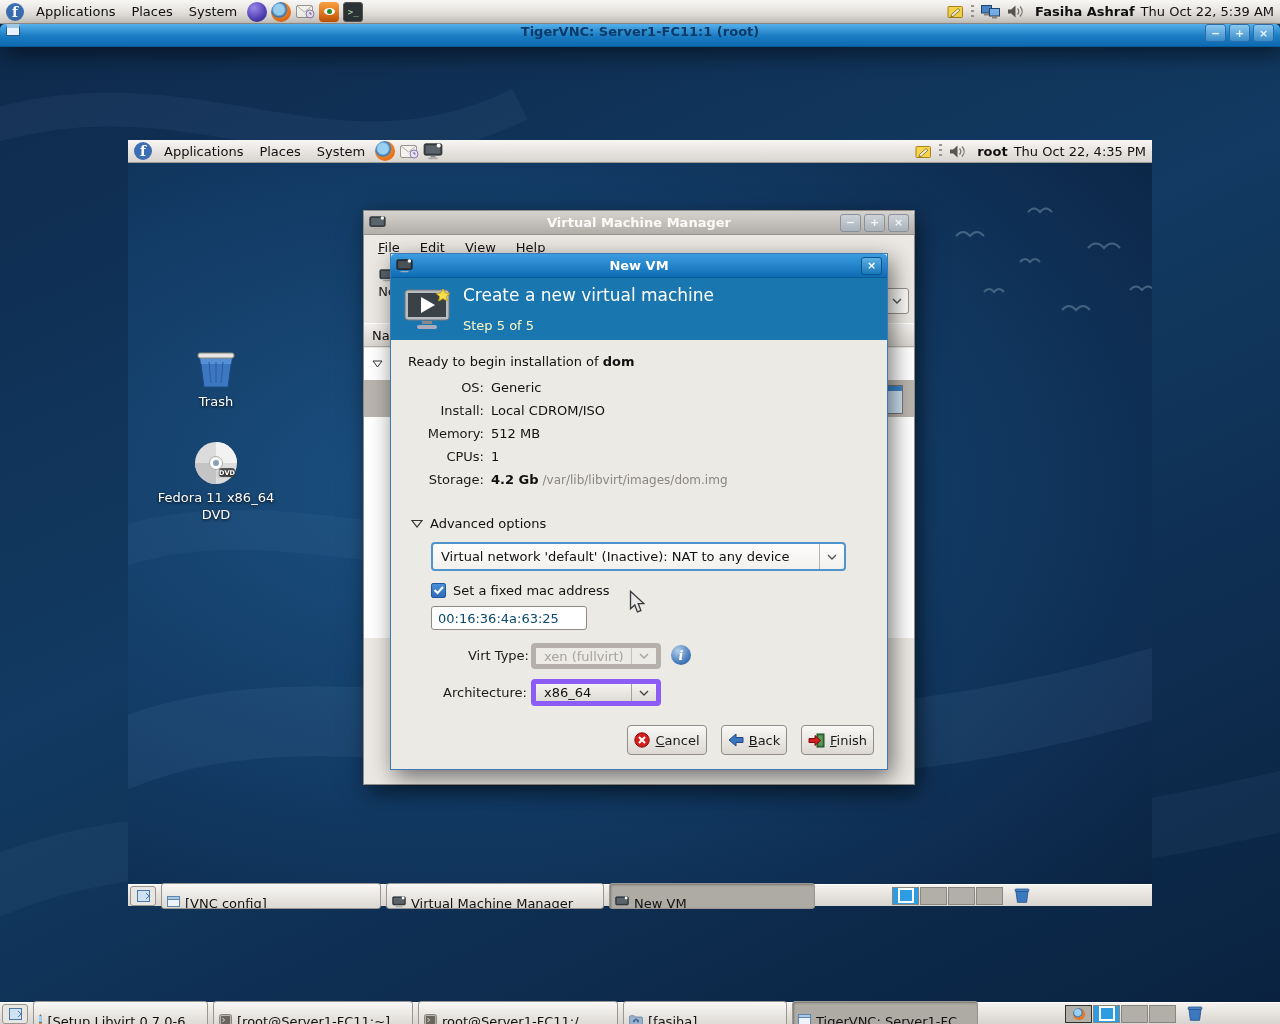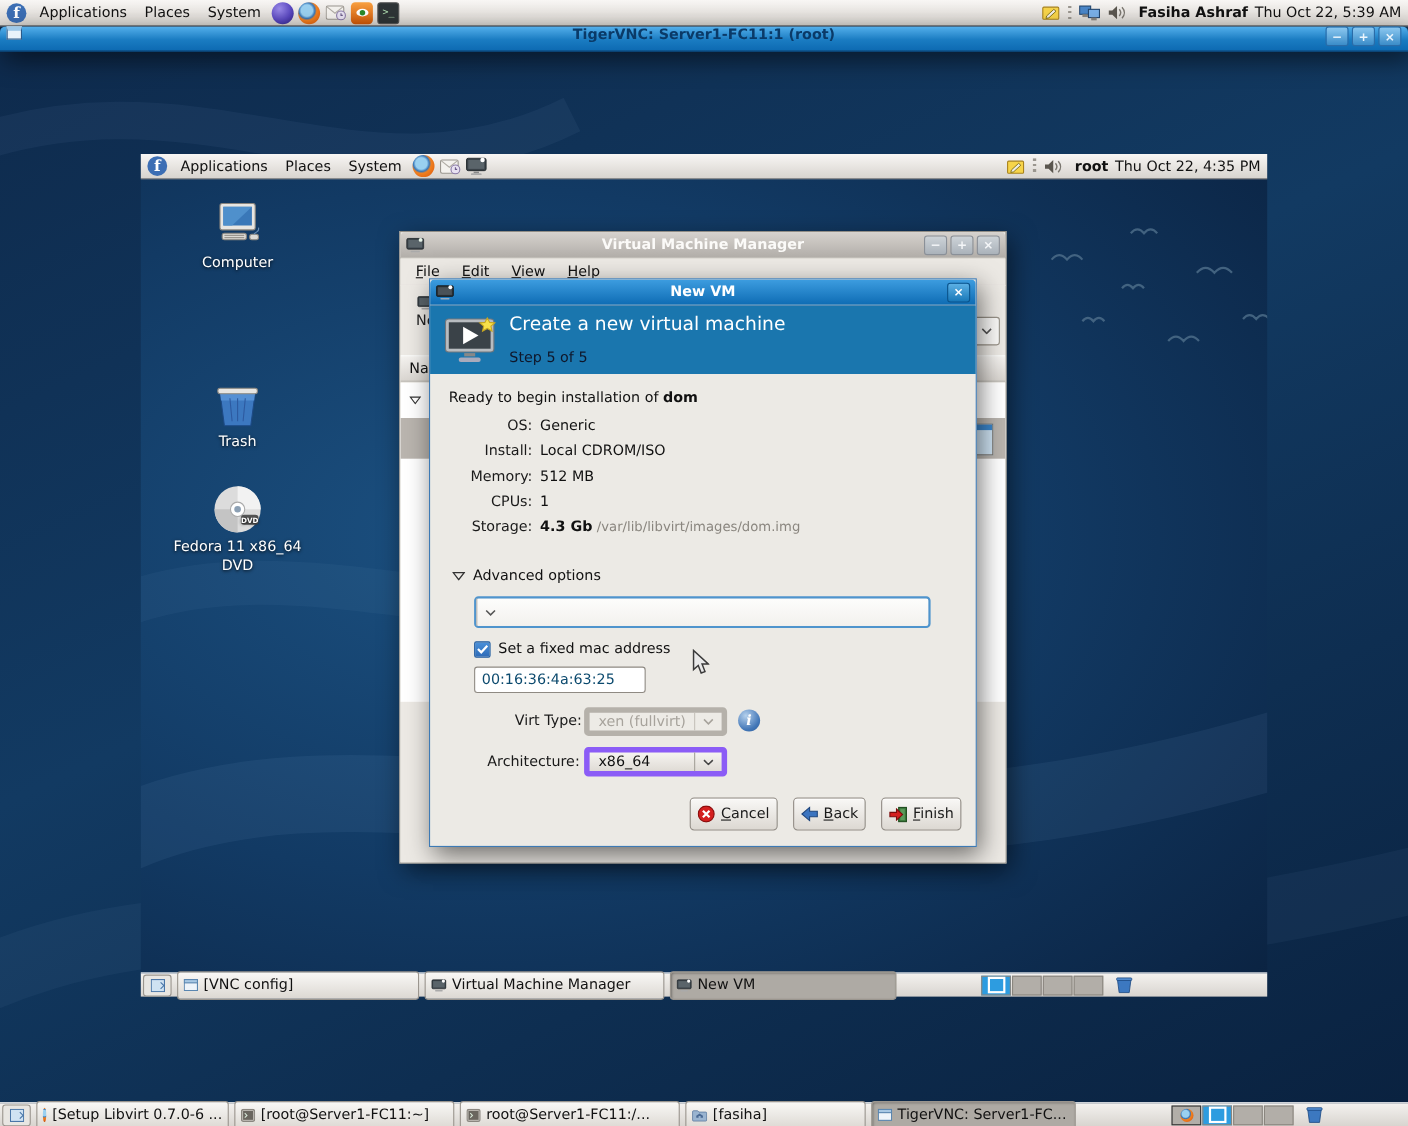--- a/index.html
+++ b/index.html
@@ -78,21 +78,21 @@
   .vmm-exprow{position:absolute;left:0;top:4px;right:0;height:24px;display:flex;align-items:center;gap:6px;padding:0 8px}
   .vmm-selrow{position:absolute;left:0;top:32px;right:0;height:37px;background:#b9b4ae}
   .spark{position:absolute;right:11px;top:5px;width:14px;height:27px;background:#cfe4f4;border:1px solid #7a766f}
   .spark i{display:block;height:5px;background:#3a86cc}
 
   
   .dlg{left:262px;top:113px;width:498px;height:517px;background:#eceae5;border:1px solid #3d7ab5;box-sizing:border-box}
   .dlg-header{position:absolute;left:0;top:24px;right:0;height:62px;background:#1a76ae;display:flex;align-items:center;padding:0 12px;box-sizing:border-box}
   .dlg-htxt{margin-left:10px}
   .dlg-htitle{color:#fff;font-size:17px}
-  .dlg-hstep{color:#0f172a;font-size:13px;margin-top:13px}
+  .dlg-hstep{color:#fef9c3;font-size:13px;margin-top:13px}
   .dlg-body{position:absolute;left:0;top:86px;right:0;bottom:0}
   .ready{position:absolute;left:17px;top:14px}
   .srow{position:absolute;left:0;height:23px;display:flex;align-items:center}
   .slabel{position:absolute;left:17px;width:76px;text-align:right;color:#1a1a1a}
   .sval{position:absolute;left:100px;white-space:nowrap}
   .spath{color:#8a867f;font-size:12px;margin-left:4px}
   .expander{position:absolute;left:20px;top:176px;display:flex;align-items:center;gap:7px}
   .combo{position:absolute;background:linear-gradient(#fdfdfc,#f1efec);border:5px solid #8b5cf6;border-radius:4px;
     display:flex;align-items:center;box-sizing:border-box}
   .combo .txt{flex:1;padding:0 8px;white-space:nowrap;overflow:hidden}
@@ -115,21 +115,21 @@
   .btn{position:absolute;top:385px;height:30px;border-radius:4px;border:1px solid #918c85;
     background:linear-gradient(#f9f8f6,#dcd8d2);display:flex;align-items:center;justify-content:center;gap:5px;
     font-size:13px;color:#1a1a1a;box-sizing:border-box;box-shadow:0 1px 0 rgba(255,255,255,.7) inset}
 
   
   .taskbar{display:flex;align-items:center;background:linear-gradient(#f4f2ef,#d8d4cf);
     border-top:1px solid #fff;box-sizing:border-box;padding:0 2px;gap:5px}
   .guest-taskbar{left:0;top:744px;width:1024px;height:22px}
   .host-taskbar{left:0;top:1002px;width:1280px;height:22px}
   .task{height:18px;border:1px solid #9a958e;border-radius:3px;background:linear-gradient(#f9f8f6,#dcd8d2);
-    display:flex;align-items:center;gap:5px;padding:12px 5px;box-sizing:border-box;white-space:nowrap;overflow:hidden}
+    display:flex;align-items:flex-start;gap:5px;padding:12px 5px;box-sizing:border-box;white-space:nowrap;overflow:hidden}
   .task.pressed{background:#aeaaa4;box-shadow:inset 1px 1px 2px rgba(0,0,0,.3)}
   .showdesk{width:24px;height:18px;border:1px solid #9a958e;border-radius:3px;background:#e8e6e2;
     display:flex;align-items:center;justify-content:center}
   .ws{display:flex;gap:1px;margin-left:auto}
   .ws-cell{width:27px;height:18px;background:#b2aea8;border:1px solid #8a867f;box-sizing:border-box;
     display:flex;align-items:center;justify-content:center}
   .ws-cell.active{background:#2d9ce0}
   .ws-inner{width:12px;height:11px;border:2px solid #fff;background:#2d9ce0}
   .tb-trash{margin:0 2px 0 6px;display:flex;align-items:center}
 
@@ -251,34 +251,20 @@
     <span class="tray-ic">
       <svg width="17" height="15">
           <path d="M1 5.5h3.2L8.5 1.5v12L4.2 9.5H1z" fill="#5a564f"></path>
           <path d="M10.5 4.5c1.6 1.8 1.6 4.2 0 6M13 2.5c2.8 3 2.8 7 0 10" stroke="#7a766f" stroke-width="1.3" fill="none"></path>
         </svg>
     </span>
     <b class="uname">root</b>
     <span>Thu Oct 22,  4:35 PM</span>
   </div>
 
-  <div class="abs dicon" style="top:44px">
-    <span>
-      <svg width="48" height="44" viewBox="0 0 48 44">
-          <rect x="8" y="1" width="32" height="24" rx="2" fill="#e8e6e2" stroke="#8a867f"></rect>
-          <rect x="11" y="4" width="26" height="17" fill="#3a78b8"></rect>
-          <path d="M11 4h26l-18 17h-8z" fill="#4f90cc"></path>
-          <rect x="10" y="28" width="22" height="6" rx="2" fill="#dcdad5" stroke="#8a867f"></rect>
-          <path d="M12 30h18M12 32h18" stroke="#9a968f" stroke-width="1"></path>
-          <rect x="35" y="29" width="8" height="5" rx="2" fill="#dcdad5" stroke="#8a867f"></rect>
-          <path d="M39 29c2-3 5-2 4-6" stroke="#6a90b8" fill="none"></path>
-        </svg>
-    </span>
-    <span>Computer</span>
-  </div>
   <div class="abs dicon" style="top:208px">
     <span>
       <svg width="42" height="42" viewBox="0 0 42 42">
           <path d="M5 9h32l-4 30H9z" fill="#3c78c0" stroke="#1d4a84"></path>
           <path d="M5 9h32l-1 7H6z" fill="#5590d4"></path>
           <rect x="3" y="5" width="36" height="5" rx="2" fill="#e8e6e2" stroke="#8a867f"></rect>
           <path d="M14 14l2 21M21 14v21M28 14l-2 21" stroke="#2d5aa0"></path>
         </svg>
     </span>
     <span>Trash</span>
@@ -409,31 +395,32 @@
       <div class="srow" style="top:82px">
         <span class="slabel">Memory:</span>
           <span class="sval">512 MB</span>
       </div>
       <div class="srow" style="top:105px">
         <span class="slabel">CPUs:</span>
           <span class="sval">1</span>
       </div>
       <div class="srow" style="top:128px">
         <span class="slabel">Storage:</span>
-        <span class="sval"><b>4.3 Gb</b><span class="spath">/var/lib/libvirt/images/dom.img</span></span>
+        <span class="sval"><b>4.2 Gb</b><span class="spath">/var/lib/libvirt/images/dom.img</span></span>
       </div>
 
       <div class="expander">
         <svg width="12" height="9">
             <path d="M1 1.5h10L6 8z" fill="none" stroke="#333" stroke-width="1.2"></path>
           </svg>
         <span>Advanced options</span>
       </div>
 
       <div class="combo net-combo">
+        <span class="txt">Virtual network 'default' (Inactive): NAT to any device</span>
         <span class="chev">
           <svg width="10" height="6">
               <path d="M1 1l4 4 4-4" stroke="#555" stroke-width="1.4" fill="none"></path>
             </svg>
         </span>
       </div>
 
       <span class="cb">
         <svg width="11" height="9">
             <path d="M1.5 4l3 3 5.5-6" stroke="#fff" stroke-width="2" fill="none"></path>

